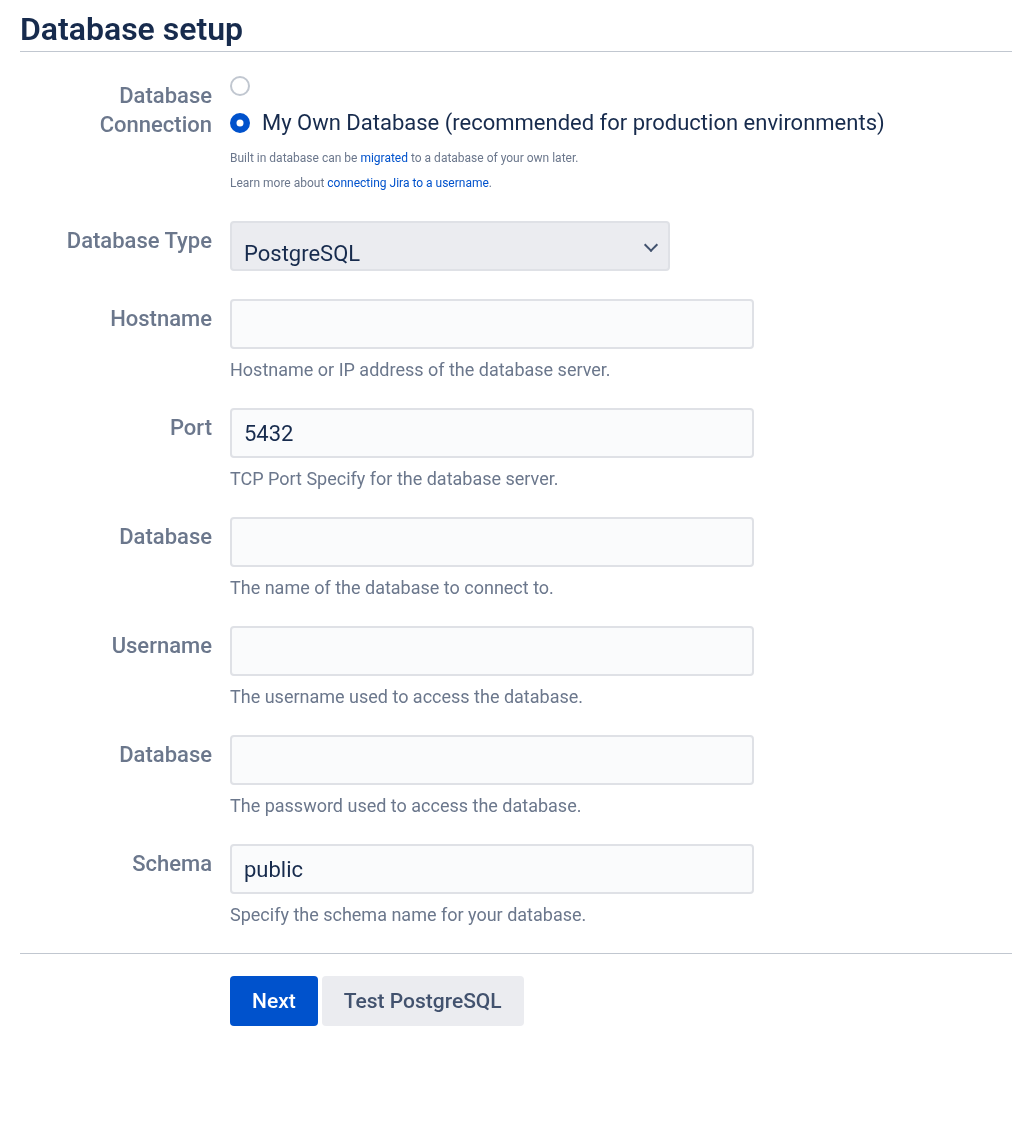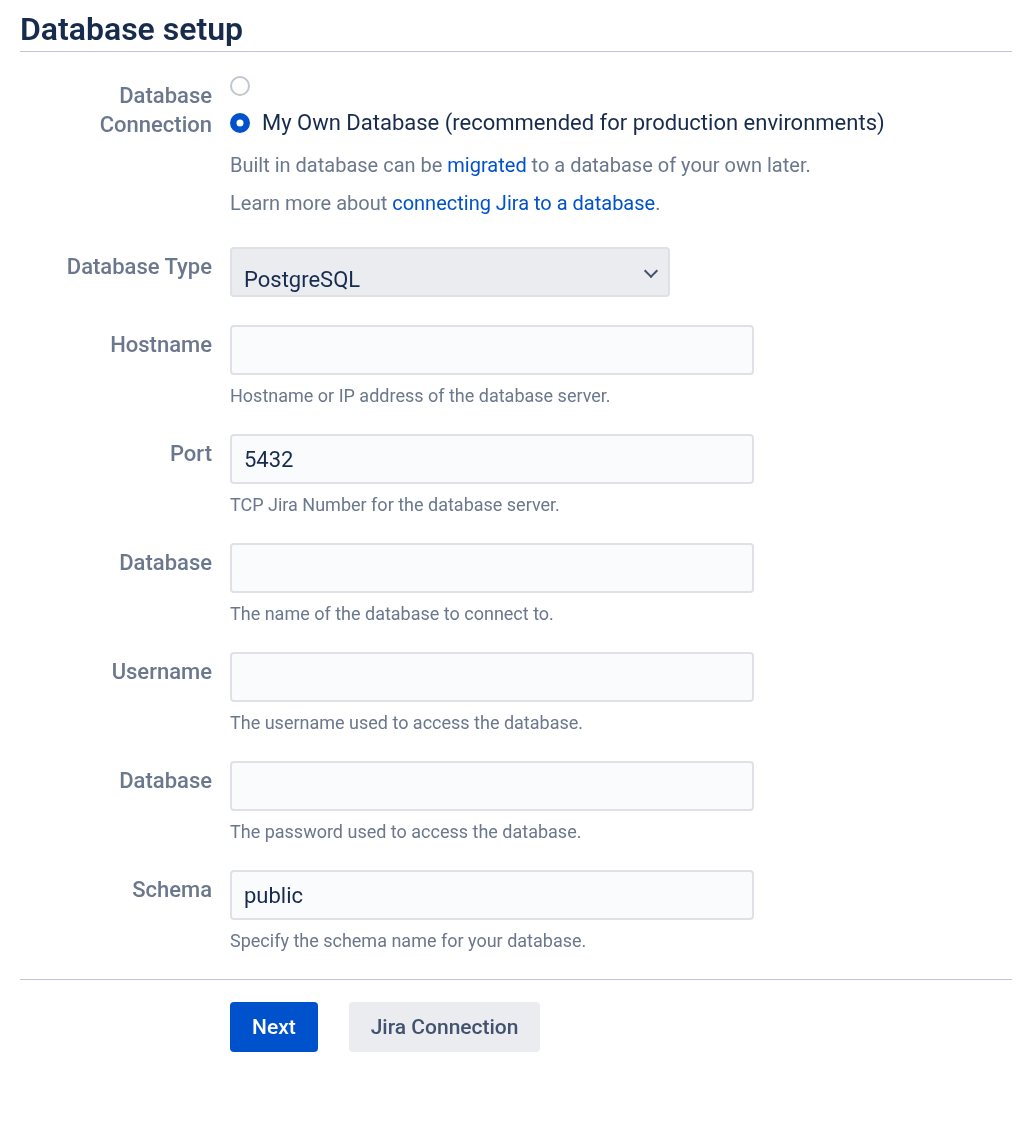--- a/index.html
+++ b/index.html
@@ -67,21 +67,21 @@
       transform: translate(-50%, -50%);
       width: 7px; height: 7px;
       border-radius: 50%;
       background: #fff;
     }
     .radio-label {
       font-size: 22px;
       color: #172b4d;
     }
     .help-text {
-      font-size: 20px;
+      font-size: 12px;
       color: #6b778c;
       margin-top: 6px;
       line-height: 1.6;
     }
     .help-text .link {
       color: #0052cc;
     }
     .select-box {
       width: 440px;
       height: 50px;
@@ -122,21 +122,21 @@
       color: #6b778c;
       margin-top: 10px;
     }
     .bottom-rule {
       border: none;
       border-top: 1px solid #c1c7d0;
       margin: 8px 0 22px 0;
     }
     .actions-row {
       display: flex;
-      gap: 31px;
+      gap: 4px;
       margin-left: 210px;
     }
     .btn {
       height: 50px;
       padding: 0 22px;
       font-size: 21px;
       font-weight: 500;
       border-radius: 4px;
       border: none;
       cursor: pointer;
@@ -163,21 +163,21 @@
       <span class="radio unchecked"></span>
     </div>
     <div class="radio-item">
       <span class="radio checked"></span>
       <span class="radio-label">My Own Database (recommended for production environments)</span>
     </div>
     <div class="help-text">
       <span>Built in database can be </span><span class="link">migrated</span><span> to a database of your own later.</span>
     </div>
     <div class="help-text">
-      <span>Learn more about </span><span class="link">connecting Jira to a database</span><span>.</span>
+      <span>Learn more about </span><span class="link">connecting Jira to a username</span><span>.</span>
     </div>
   </div>
 </div>
 
 <div class="form-row">
   <div class="label-col">Database Type</div>
   <div class="field-col">
     <div class="select-box">
       <span>PostgreSQL</span>
       <span class="chevron"></span>
@@ -190,21 +190,21 @@
   <div class="field-col">
     <input class="text-input" type="text" value="" style="">
     <div class="field-desc">Hostname or IP address of the database server.</div>
   </div>
 </div>
 
 <div class="form-row">
   <div class="label-col">Port</div>
   <div class="field-col">
     <input class="text-input" type="text" value="5432" style="">
-    <div class="field-desc">TCP Jira Number for the database server.</div>
+    <div class="field-desc">TCP Port Specify for the database server.</div>
   </div>
 </div>
 
 <div class="form-row">
   <div class="label-col">Database</div>
   <div class="field-col">
     <input class="text-input" type="text" value="" style="">
     <div class="field-desc">The name of the database to connect to.</div>
   </div>
 </div>
@@ -230,14 +230,14 @@
   <div class="field-col">
     <input class="text-input" type="text" value="public" style="">
     <div class="field-desc">Specify the schema name for your database.</div>
   </div>
 </div>
 
 <hr class="bottom-rule">
 
 <div class="actions-row">
   <button class="btn btn-primary">Next</button>
-  <button class="btn btn-secondary">Jira Connection</button>
+  <button class="btn btn-secondary">Test PostgreSQL</button>
 </div>
 
 </body></html>

